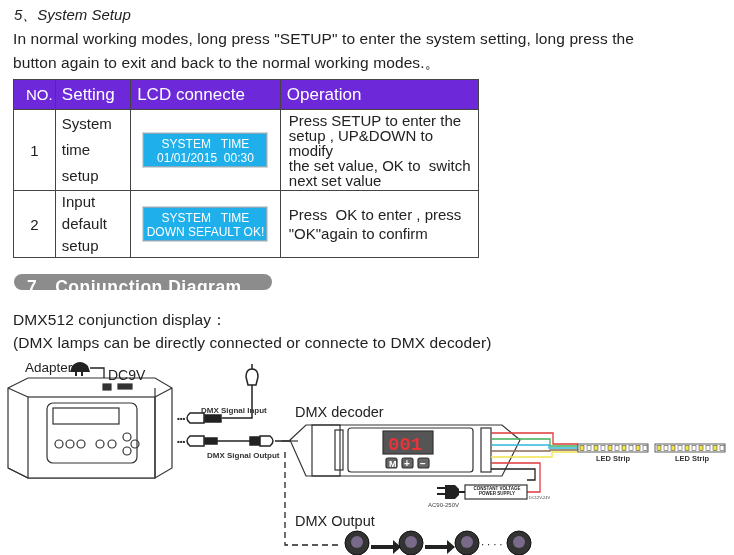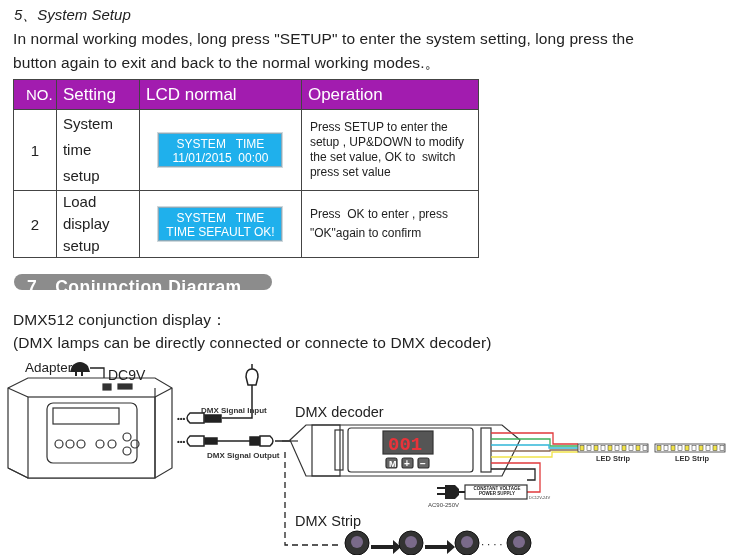--- a/index.html
+++ b/index.html
@@ -3,23 +3,23 @@
 <meta charset="utf-8">
 <style>
   html, body { margin:0; padding:0; background:#fff; }
   body { width:734px; height:555px; position:relative; overflow:hidden; font-family:"Liberation Sans", sans-serif; color:#222; }
   .abs { position:absolute; }
   .t-section { left:14px; top:6px; font-size:15px;font-style:italic; }
   .t-para { left:13px; font-size:15.5px; letter-spacing:0.1px; }
   table.setup { position:absolute; left:13px; top:79px; width:466px; border-collapse:collapse; }
   table.setup td, table.setup th { border:1.5px solid #444; padding:0; }
   table.setup { width:466px; }
-  .th { background:#a21caf; color:#fff; font-weight:normal; text-align:left; height:29px; font-size:17px; padding-left:6px !important; }
+  .th { background:#6d28d9; color:#fff; font-weight:normal; text-align:left; height:29px; font-size:17px; padding-left:6px !important; }
   .lcd { background:#1fb0ec; color:#fff; border:1px solid #8ab; width:124px; height:34px; margin:0 auto; text-align:center; font-size:12px; line-height:14px; padding-top:3px; box-sizing:border-box; box-shadow:0 0 0 1px #cfd8dc;}
-  .op { font-size:12px; line-height:15px; padding-left:8px !important;margin-top:7px; }
+  .op { font-size:15px; line-height:15px; padding-left:8px !important;margin-top:7px; }
   .set { font-size:15px; line-height:26px; padding-left:6px !important; }
   .no { font-size:15px; text-align:center; }
   .pill { left:14px; top:274px; width:258px; height:16px; background:#8c8c8c; border-radius:14px; color:#fff; font-weight:bold; font-size:17.5px; line-height:27px; padding-left:13px; box-sizing:border-box; letter-spacing:0.5px; }
   .lbl-sm { font-size:8px; font-weight:bold; color:#333;padding-left:23px; }
   .lbl-md { font-size:14.5px; color:#222; }
 </style>
 </head>
 <body>
 
 <div class="abs t-section">5、System Setup</div>
@@ -30,52 +30,52 @@
   <colgroup>
       <col style="width:50px">
       <col style="width:133px">
       <col style="width:242px">
       <col style="width:226px">
     </colgroup>
   <tbody>
       <tr>
     <th class="th" style="padding-left:12px !important;font-size:15px">NO.</th>
     <th class="th">Setting</th>
-    <th class="th">LCD normal</th>
+    <th class="th">LCD connecte</th>
     <th class="th">Operation</th>
   </tr>
   <tr style="height:81px">
     <td class="no">1</td>
     <td class="set">
       <div>System time</div>
       <div>setup</div>
     </td>
     <td>
       <div class="lcd">
         <div style="white-space:pre">SYSTEM   TIME</div>
-        <div style="white-space:pre">11/01/2015  00:00</div>
+        <div style="white-space:pre">01/01/2015  00:30</div>
       </div>
     </td>
     <td class="op">
       <div>Press SETUP to enter the</div>
       <div>setup , UP&amp;DOWN to modify</div>
       <div style="white-space:pre">the set value, OK to  switch</div>
-      <div>press set value</div>
+      <div>next set value</div>
     </td>
   </tr>
   <tr style="height:52px">
     <td class="no">2</td>
     <td class="set" style="line-height:22px">
-      <div>Load display</div>
+      <div>Input default</div>
       <div>setup</div>
     </td>
     <td>
       <div class="lcd">
         <div style="white-space:pre">SYSTEM   TIME</div>
-        <div>TIME SEFAULT OK!</div>
+        <div>DOWN SEFAULT OK!</div>
       </div>
     </td>
     <td class="op" style="line-height:19px">
       <div style="white-space:pre">Press  OK to enter , press</div>
       <div>"OK"again to confirm</div>
     </td>
   </tr>
 </tbody>
   </table>
 
@@ -216,14 +216,14 @@
   <div class="abs lbl-sm" style="left:184px;top:96px">DMX Signal Output</div>
   <div class="abs lbl-md" style="left:295px;top:49px">DMX decoder</div>
   <div class="abs" style="left:467px;top:131px;font-size:4.5px;font-weight:bold;text-align:center;width:60px;line-height:5px">
     <div>CONSTANT VOLTAGE</div>
     <div>POWER SUPPLY</div>
   </div>
   <div class="abs" style="left:428px;top:147px;font-size:6px;color:#444">AC90-250V</div>
   <div class="abs" style="left:529px;top:140px;font-size:4px;color:#444">DC12V-24V</div>
   <div class="abs" style="left:596px;top:99px;font-size:7.5px;font-weight:bold;color:#333">LED Strip</div>
   <div class="abs" style="left:675px;top:99px;font-size:7.5px;font-weight:bold;color:#333">LED Strip</div>
-  <div class="abs lbl-md" style="left:295px;top:158px">DMX Strip</div>
+  <div class="abs lbl-md" style="left:295px;top:158px">DMX Output</div>
 </div>
 
 </body></html>

